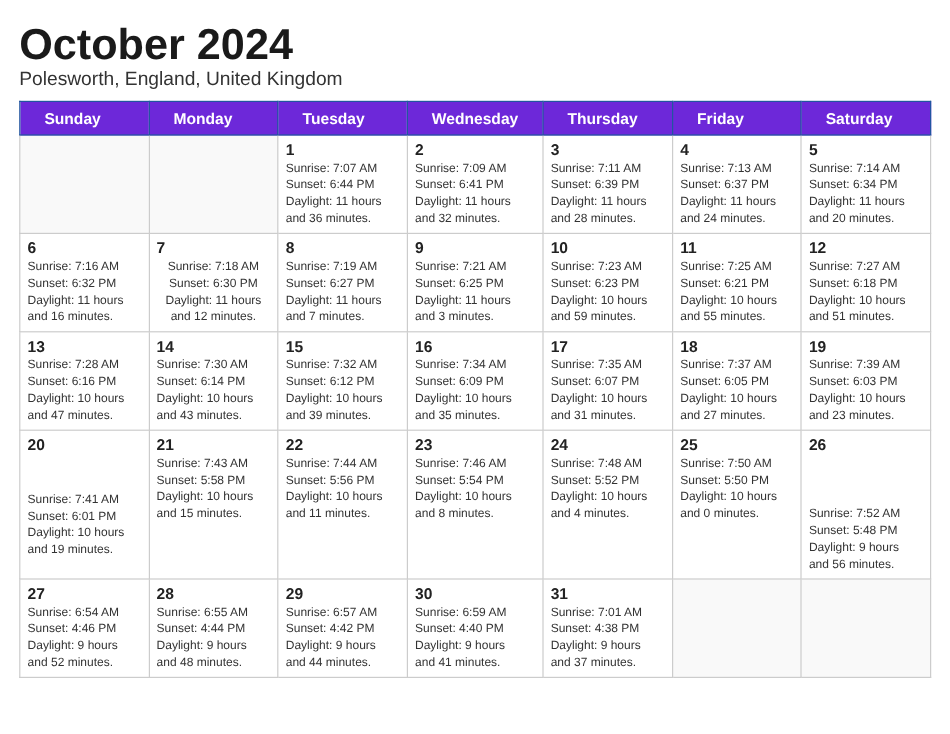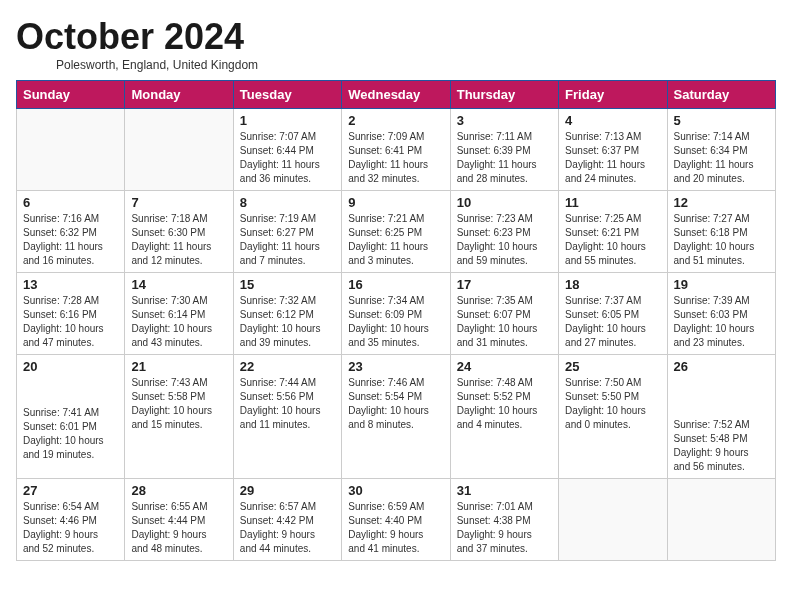--- a/index.html
+++ b/index.html
@@ -27,34 +27,33 @@
     }
     .title-block {
       text-align: left;
     }
     .month-title {
       font-size: 36px;
       font-weight: bold;
       color: #1a1a1a;
     }
     .location {
-      font-size: 12px;
+      font-size: 16px;
       color: #333;
-      margin-left: 40px;
     }
     .calendar {
       width: 100%;
       border-collapse: collapse;
       border: 1px solid #ccc;
     }
     .calendar th {
-      background: #be185d;
+      background: #6d28d9;
       color: #fff;
       text-align: left;
-      padding: 6px 6px;
+      padding: 6px 20px;
       font-size: 13px;
       font-weight: bold;
       border: 1px solid #2255a0;
     }
     .calendar td {
       vertical-align: top;
       padding: 4px 6px;
       border: 1px solid #ccc;
       width: calc(100% / 7);
       min-height: 80px;
@@ -142,21 +141,21 @@
       <tr>
         <td>
           <span class="day-number">6</span>
           <div class="cell-info" style="white-space: pre-line;">Sunrise: 7:16 AM
 Sunset: 6:32 PM
 Daylight: 11 hours
 and 16 minutes.</div>
         </td>
         <td>
           <span class="day-number">7</span>
-          <div class="cell-info" style="white-space: pre-line;">Sunrise: 7:18 AM
+          <div class="cell-info" style="white-space: pre-line; text-align: center;">Sunrise: 7:18 AM
 Sunset: 6:30 PM
 Daylight: 11 hours
 and 12 minutes.</div>
         </td>
         <td>
           <span class="day-number">8</span>
           <div class="cell-info" style="white-space: pre-line;">Sunrise: 7:19 AM
 Sunset: 6:27 PM
 Daylight: 11 hours
 and 7 minutes.</div>

